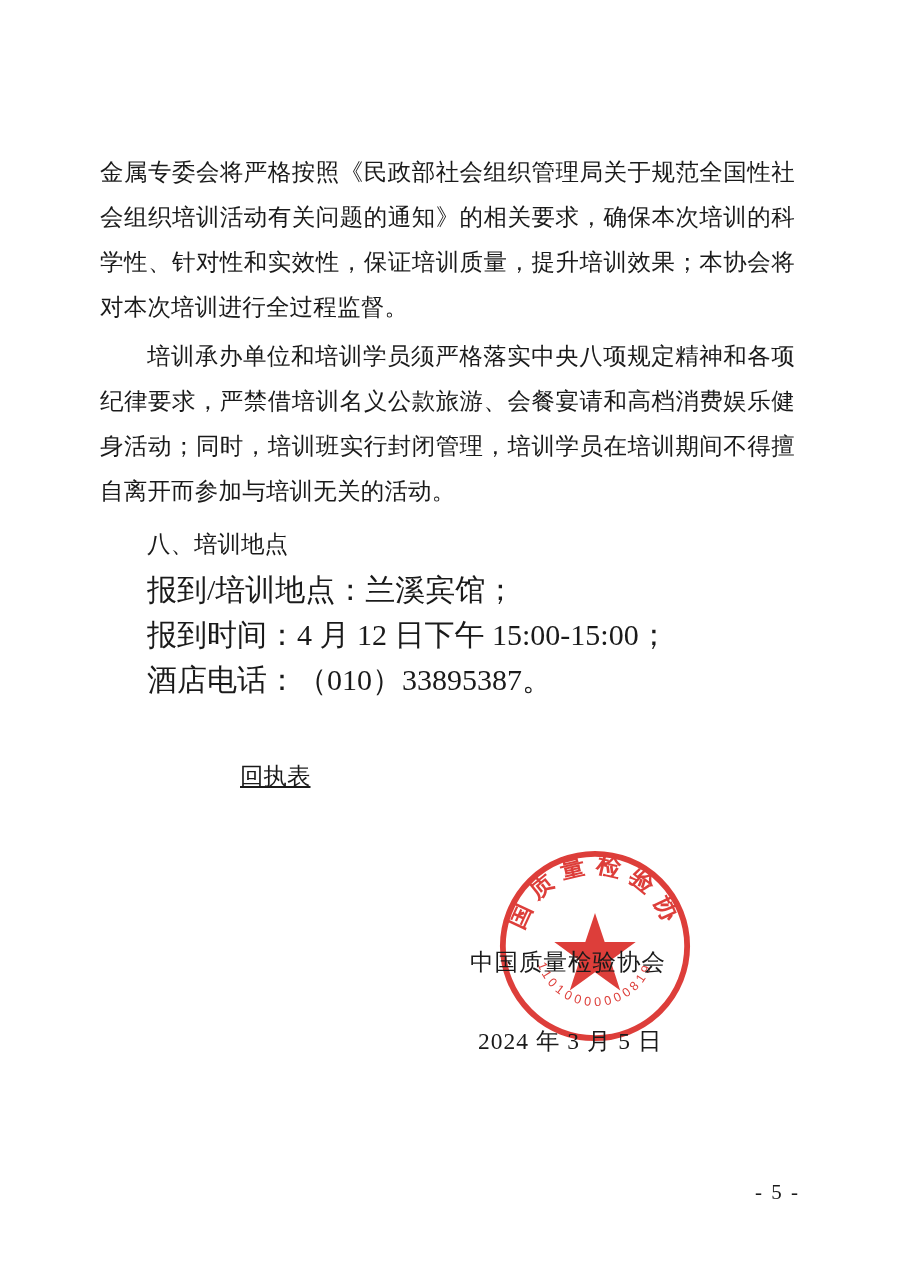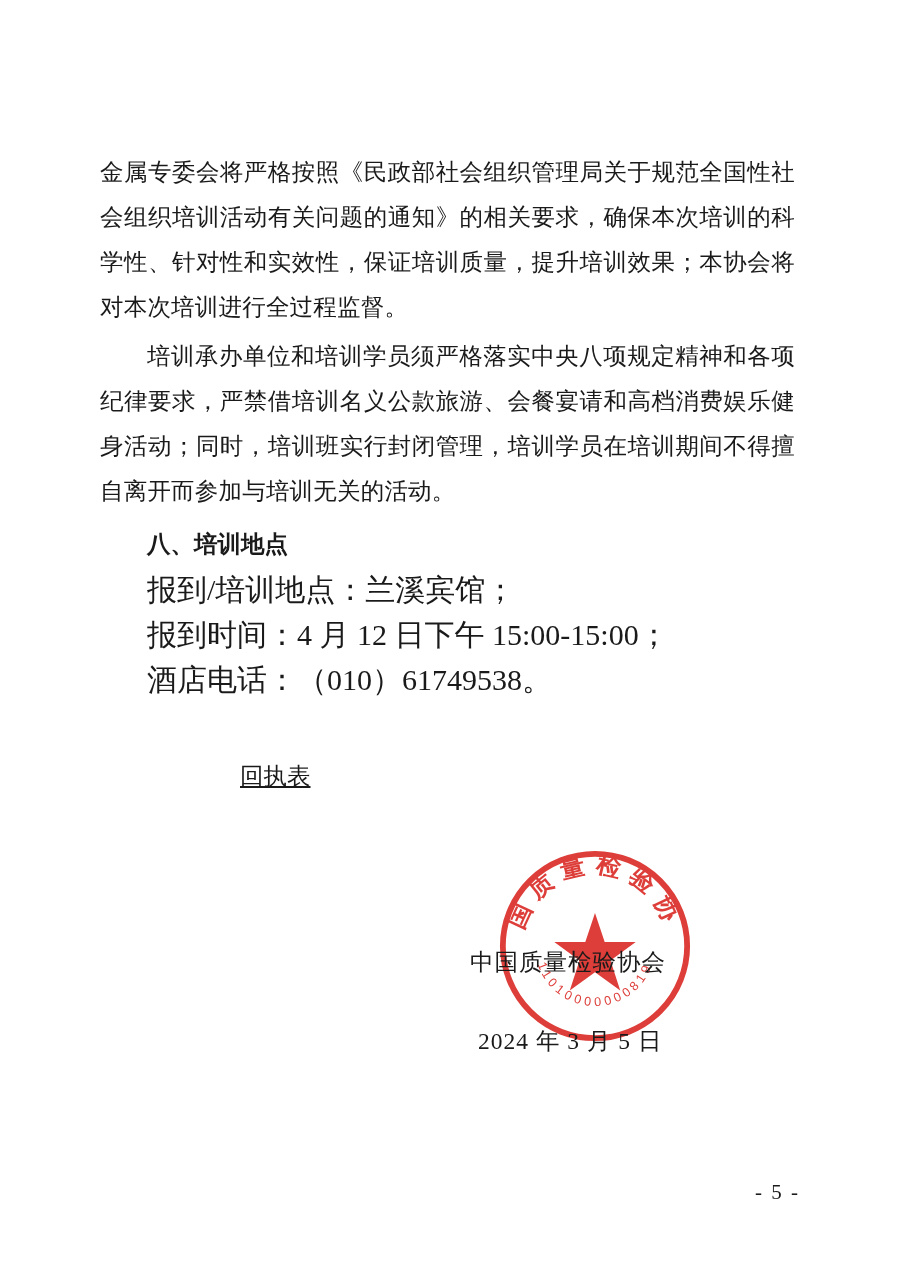--- a/index.html
+++ b/index.html
@@ -30,21 +30,21 @@
     margin: 0 0 4px 0;
     letter-spacing: 0.2px;
   }
   .para.indent {
     text-indent: 47px;
     font-family: Liberation Serif, serif;
   }
   .section-title {
     font-size: 23.5px;
     line-height: 45px;
-    font-weight: bold;
+    font-weight: normal;
     font-family: "Liberation Sans", "DejaVu Sans", sans-serif;
     text-indent: 47px;
     margin: 8px 0 0 0;
   }
   .info-line {
     font-size: 30px;
     line-height: 45px;
     text-indent: 47px;
     margin: 0;
     white-space: nowrap;
@@ -107,21 +107,21 @@
 <div class="page">
 
   <p class="para">金属专委会将严格按照《民政部社会组织管理局关于规范全国性社会组织培训活动有关问题的通知》的相关要求，确保本次培训的科学性、针对性和实效性，保证培训质量，提升培训效果；本协会将对本次培训进行全过程监督。</p>
 
   <p class="para indent">培训承办单位和培训学员须严格落实中央八项规定精神和各项纪律要求，严禁借培训名义公款旅游、会餐宴请和高档消费娱乐健身活动；同时，培训班实行封闭管理，培训学员在培训期间不得擅自离开而参加与培训无关的活动。</p>
 
   <h2 class="section-title">八、培训地点</h2>
 
   <p class="info-line">报到/培训地点：兰溪宾馆；</p>
   <p class="info-line">报到时间：4 月 12 日下午 15:00-15:00；</p>
-  <p class="info-line">酒店电话：（010）61749538。</p>
+  <p class="info-line">酒店电话：（010）33895387。</p>
 
   <div class="attachment-block">
     <p class="attachment-line2">回执表</p>
   </div>
 
   <div class="sign-area">
 
     <svg class="seal" viewBox="0 0 200 200" aria-hidden="true">
       <defs>
         <path id="sealTopArc" d="M 25,100 A 75,75 0 0 1 175,100"></path>

